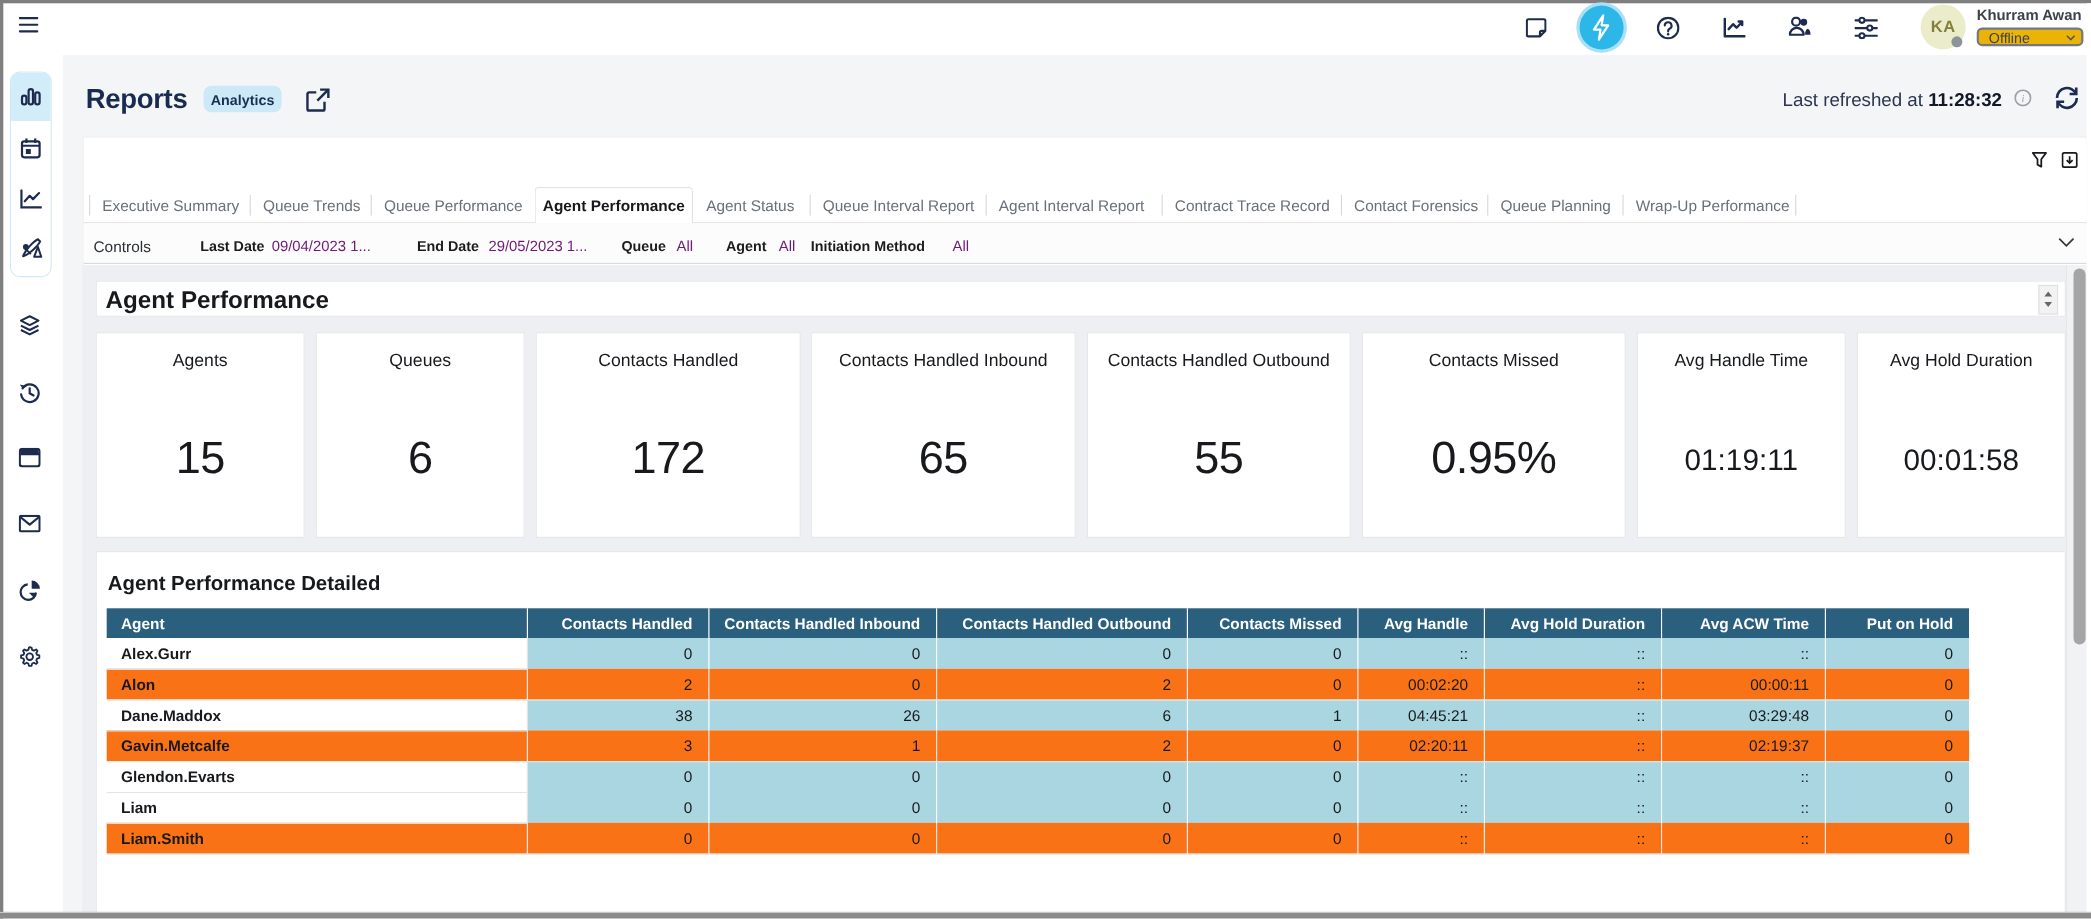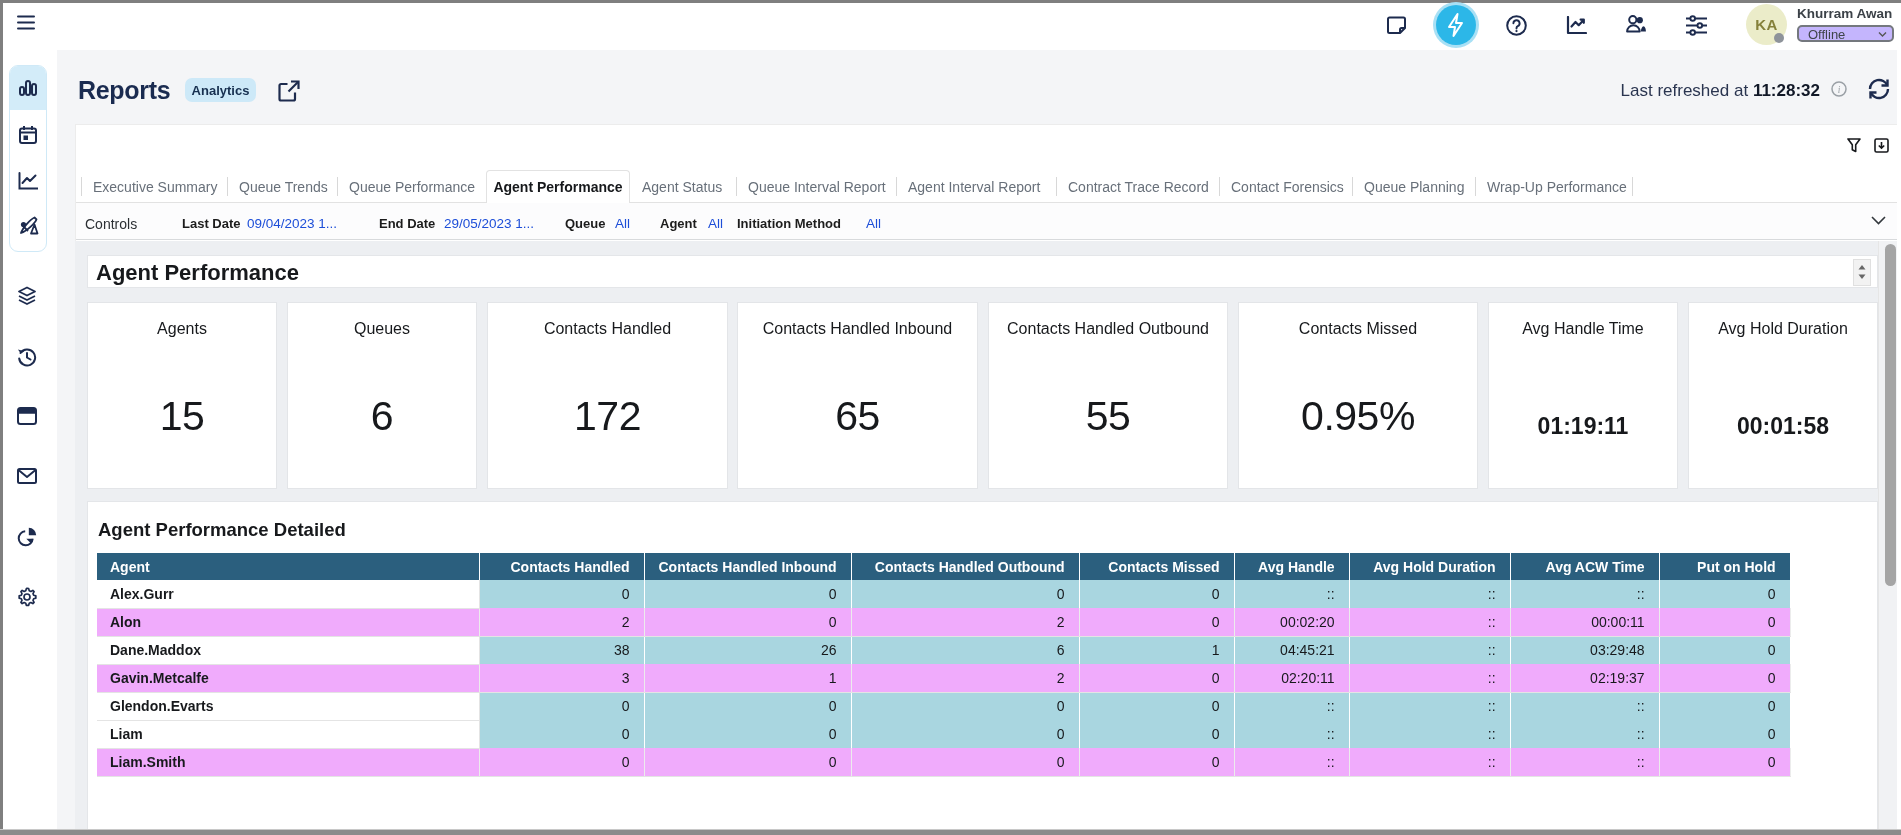--- a/index.html
+++ b/index.html
@@ -39,45 +39,45 @@
   #tabrow { left:76px; top:170px; width:1821px; height:33px; }
   #tabrow .border { position:absolute; left:0; bottom:0; width:100%; height:1px; background:#e2e2e2; }
   .tab { position:absolute; top:0; height:33px; display:flex; align-items:center; font-size:14px; color:#68707a; padding:0 12px; }
   .tabsep { position:absolute; top:7px; height:19px; width:1px; background:#d8d8d8; }
   #activetab { position:absolute; top:0; height:33px; background:#fff; border:1px solid #e2e2e2; border-bottom:none;
      border-radius:4px 4px 0 0; display:flex; align-items:center; font-size:14px; font-weight:bold; color:#16181b; z-index:2;}
 
   
   #controls { left:76px; top:203px; width:1821px; height:37px; background:#fcfcfd; border-bottom:1px solid #d8dadc; }
   #controls .lbl { position:absolute; top:13px; font-size:13px; font-weight:bold; color:#1c1c1c; }
-  #controls .val { position:absolute; top:13px; font-size:13.5px; color:#1d4ed8; }
+  #controls .val { position:absolute; top:13px; font-size:13.5px; color:#701a75; }
 
   
   #dash { left:75px; top:241px; width:1803px; height:588px; background:#edeff2; overflow:hidden; }
   .panel { position:absolute; background:#fff; border:1px solid #e4e6e9; }
   #apbar { left:12px; top:14px; width:1791px; height:33px; }
   #apbar .t { position:absolute; left:8px; top:4px; font-size:22px; font-weight:bold; color:#17191c; }
   #spinner { position:absolute; right:6px; top:3px; width:18px; height:27px; background:#f2f2f2; border:1px solid #e0e0e0;}
 
   .kpi { position:absolute; top:61px; height:187px; background:#fff; border:1px solid #e3e5e8; }
   .kpi .lab { position:absolute; top:17px; left:0; width:100%; text-align:center; font-size:16px; color:#17191c; }
   .kpi .val { position:absolute; top:90px; left:0; width:100%; text-align:center; font-size:41px; color:#17191c; letter-spacing:-0.5px; }
-  .kpi .val.time { font-size:23px; font-weight:bold; top:110px; letter-spacing:0; }
+  .kpi .val.time { font-size:27px; font-weight:normal; top:100px; letter-spacing:0; }
 
   #detail { left:12px; top:260px; width:1791px; height:400px; }
   #detail .t { position:absolute; left:10px; top:17px; font-size:18.5px; font-weight:bold; color:#17191c; }
 
   table#grid { position:absolute; left:9px; top:51px; border-collapse:collapse; table-layout:fixed; font-size:14px; }
   #grid th { background:#2b5f7e; color:#fff; font-weight:bold; height:27px; padding:0 14px;
      border-right:1px solid #fff; text-align:right; white-space:nowrap; font-size:14px; }
   #grid th.agent { text-align:left; padding-left:13px; }
   #grid td { height:28px; padding:0 14px; text-align:right; color:#17191c; border-right:1px solid #fff; white-space:nowrap; }
   #grid td.agent { text-align:left; font-weight:bold; padding-left:13px; background:#fff;
      border-bottom:1px solid #e4e4e4; border-right:1px solid #e4e4e4;}
-  #grid tr.w td { background:#f0abfc; border-bottom:1px solid #e4e4e4; border-right:1px solid #ececec;}
+  #grid tr.w td { background:#f97316; border-bottom:1px solid #e4e4e4; border-right:1px solid #ececec;}
   #grid tr.c td { background:#a9d6e0; }
   #grid tr.c td.agent { background:#fff; }
 
   
   #vtrack { left:1878px; top:241px; width:19px; height:588px; background:#f1f2f4; border-left:1px solid #e6e6e6;}
   #vthumb { left:1885px; top:244px; width:11px; height:342px; background:#a5a5a5; border-radius:6px; }
 </style>
 </head>
 <body>
 <div class="abs" id="main-bg"></div>
@@ -129,21 +129,21 @@
   <circle cx="6.7" cy="3.5" r="2.3" fill="#fff" stroke="#1d2b4e" stroke-width="1.9"></circle>
   <circle cx="13.8" cy="10.5" r="2.3" fill="#fff" stroke="#1d2b4e" stroke-width="1.9"></circle>
   <circle cx="6.7" cy="17.5" r="2.3" fill="#fff" stroke="#1d2b4e" stroke-width="1.9"></circle>
 </svg>
 
 
 <div class="abs" style="left:1746px;top:4px;width:41px;height:41px;border-radius:50%;background:#ebecc9;"></div>
 <div class="abs" style="left:1746px;top:4px;width:41px;height:41px;border-radius:50%;display:flex;align-items:center;justify-content:center;font-size:15px;font-weight:bold;color:#84803a;letter-spacing:0.5px;">KA</div>
 <div class="abs" style="left:1774px;top:32.5px;width:10px;height:10px;border-radius:50%;background:#8e939a;"></div>
 <div class="abs" style="left:1797px;top:6px;font-size:13.5px;font-weight:bold;color:#3c4248;">Khurram Awan</div>
-<div class="abs" style="left:1797px;top:25px;width:97px;height:17px;border:2px solid #74787e;border-radius:5px;background:#c4b5fd;">
+<div class="abs" style="left:1797px;top:25px;width:97px;height:17px;border:2px solid #74787e;border-radius:5px;background:#eab308;">
   <span style="position:absolute;left:9px;top:0px;font-size:13px;color:#3f444a;">Offline</span>
   <svg style="position:absolute;right:5px;top:4px" width="9" height="7" viewBox="0 0 9 7">
         <path d="M1 1.5 l3.5 3.5 3.5-3.5" fill="none" stroke="#555" stroke-width="1.4"></path>
       </svg>
 </div>
 
 
 <div class="abs" id="side-group">
   <div class="cell active">
     <svg width="20" height="20" viewBox="0 0 20 20">

